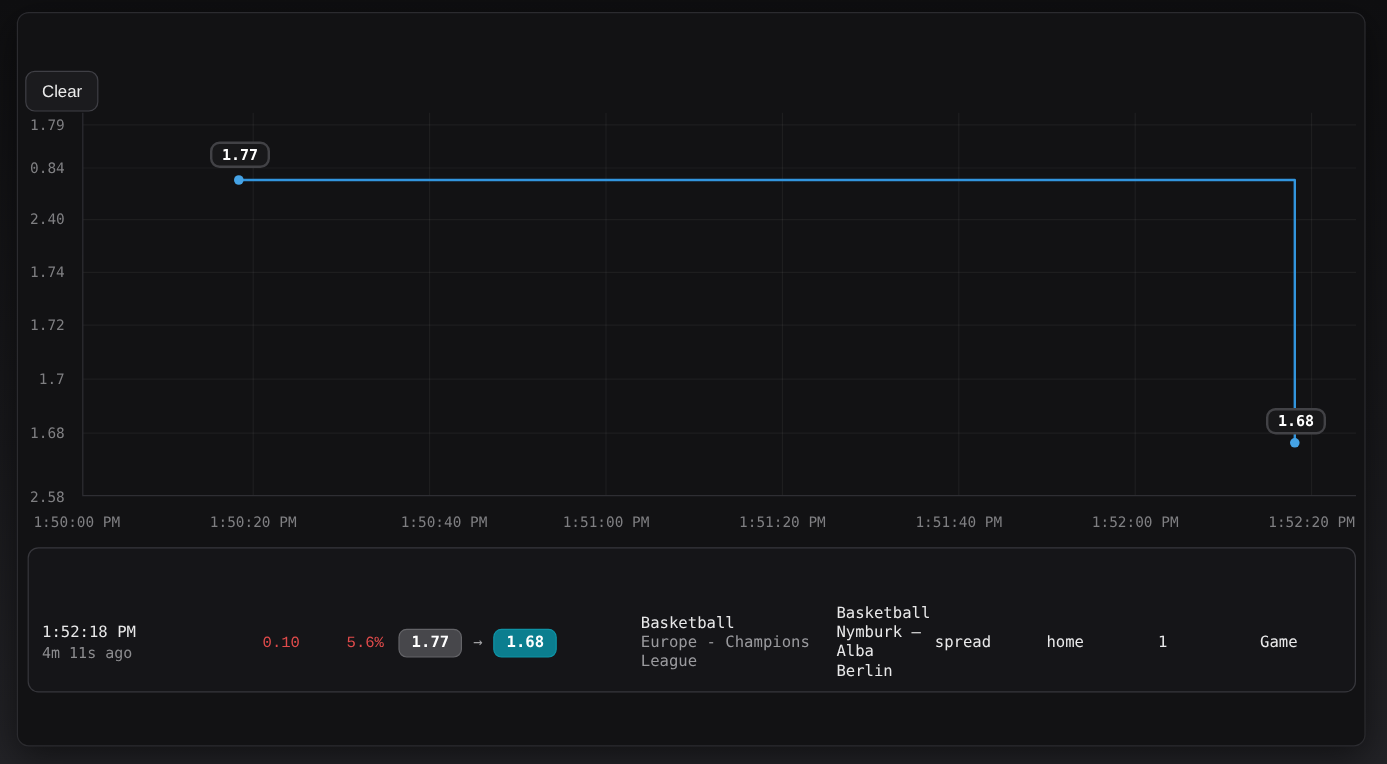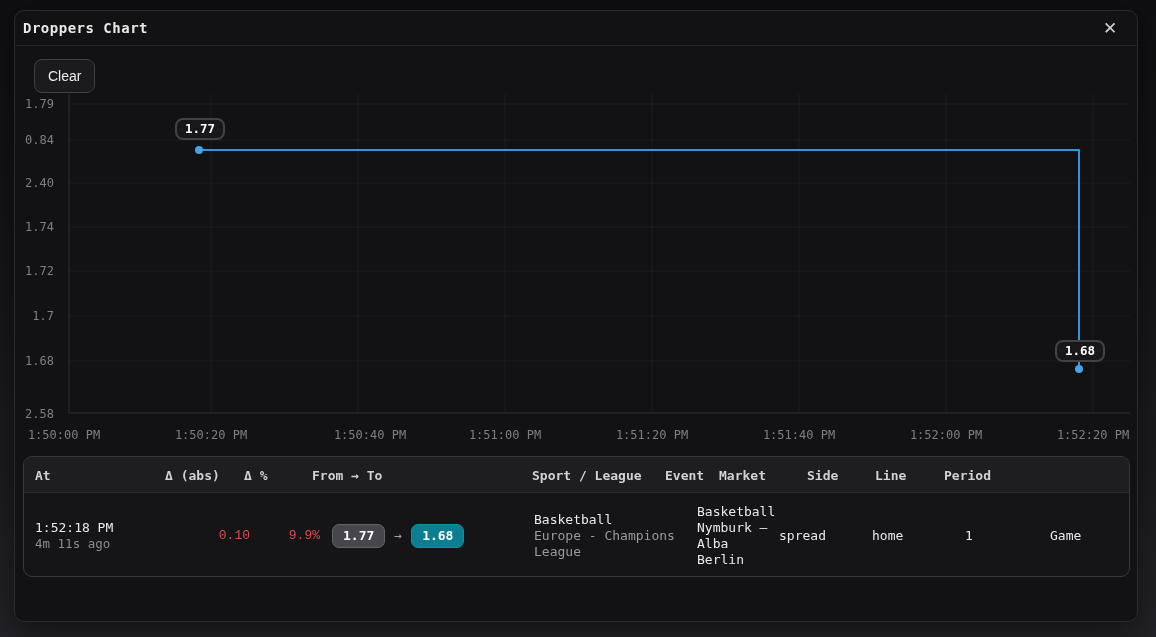--- a/index.html
+++ b/index.html
@@ -12,21 +12,21 @@
     box-shadow:0 8px 30px rgba(0,0,0,.5);}
 
   .modal-header{position:absolute;left:0;top:0;width:100%;height:35px;
     border-bottom:1px solid #242428;display:flex;align-items:center;
     padding:0 14px 0 8px;}
   .modal-title{font-size:14px;font-weight:bold;color:#e8e8e8;letter-spacing:.5px;}
   .close-btn{margin-left:auto;width:26px;height:26px;display:flex;align-items:center;
     justify-content:center;color:#cfcfcf;font-size:17px;cursor:pointer;
     font-family:"DejaVu Sans",sans-serif;}
 
-  .clear-btn{position:absolute;left:19px;top:48px;height:28px;padding:16px 13px;
+  .clear-btn{position:absolute;left:6px;top:48px;height:28px;padding:16px 13px;
     background:#1b1b1e;border:1px solid #3f3f45;border-radius:8px;color:#ececec;
     font-family:"Liberation Sans","DejaVu Sans",sans-serif;font-size:14px;
     display:flex;align-items:center;cursor:pointer;}
 
   
   .chart-svg{position:absolute;left:0;top:0;pointer-events:none;}
   .y-tick{position:absolute;left:0;width:39px;text-align:right;font-size:12px;
     color:#7f7f82;line-height:14px;}
   .x-tick{position:absolute;width:96px;text-align:center;font-size:12px;
     color:#7f7f82;line-height:14px;top:417px;}
@@ -53,26 +53,20 @@
   .badge{border-radius:7px;padding:3px 10px;font-weight:bold;font-size:13px;color:#fff;}
   .badge-from{background:#47474b;border:1px solid #646468;}
   .badge-to{background:#0b7e8f;border:1px solid #0e93a5;}
   .arrow{color:#a0a0a3;font-size:13px;}
 </style>
 </head>
 <body>
 
 <div class="modal">
 
-  <div class="modal-header">
-    <div class="modal-title">Droppers Chart</div>
-    <div class="close-btn">
-      <span>✕</span>
-    </div>
-  </div>
 
   <div class="clear-btn">
     <span>Clear</span>
   </div>
 
   <svg class="chart-svg" width="1124" height="612" viewBox="0 0 1124 612">
     <g stroke="#ffffff" stroke-opacity="0.05" stroke-width="1">
       <line x1="196" y1="83" x2="196" y2="402"></line>
       <line x1="343" y1="83" x2="343" y2="402"></line>
       <line x1="490" y1="83" x2="490" y2="402"></line>
@@ -109,40 +103,28 @@
   <div class="x-tick" style="left:442px">1:51:00 PM</div>
   <div class="x-tick" style="left:589px">1:51:20 PM</div>
   <div class="x-tick" style="left:736px">1:51:40 PM</div>
   <div class="x-tick" style="left:883px">1:52:00 PM</div>
   <div class="x-tick" style="left:1030px">1:52:20 PM</div>
 
   <div class="point-pill" style="left:160px;top:107px">1.77</div>
   <div class="point-pill" style="left:1040px;top:329px">1.68</div>
 
   <div class="drops-table">
-    <div class="drops-thead">
-      <span class="th" style="left:11px">At</span>
-      <span class="th" style="left:141px">Δ (abs)</span>
-      <span class="th" style="left:220px">Δ %</span>
-      <span class="th" style="left:288px">From → To</span>
-      <span class="th" style="left:508px">Sport / League</span>
-      <span class="th" style="left:641px">Event</span>
-      <span class="th" style="left:695px">Market</span>
-      <span class="th" style="left:783px">Side</span>
-      <span class="th" style="left:851px">Line</span>
-      <span class="th" style="left:920px">Period</span>
-    </div>
 
     <div class="drops-row">
       <div class="cell cell-at" style="left:11px">
         <div>1:52:18 PM</div>
         <div class="ago">4m 11s ago</div>
       </div>
       <div class="cell neg ta-r" style="left:140px;width:86px">0.10</div>
-      <div class="cell neg ta-r" style="left:220px;width:76px">9.9%</div>
+      <div class="cell neg ta-r" style="left:220px;width:76px">5.6%</div>
       <div class="cell fromto" style="left:308px">
         <span class="badge badge-from">1.77</span>
         <span class="arrow">→</span>
         <span class="badge badge-to">1.68</span>
       </div>
       <div class="cell wrap" style="left:673px;width:80px">Basketball Nymburk — Alba Berlin</div>
       <div class="cell" style="left:510px;width:150px">
         <div>Basketball</div>
         <div class="muted wrap" style="width:145px">Europe - Champions League</div>
       </div>

